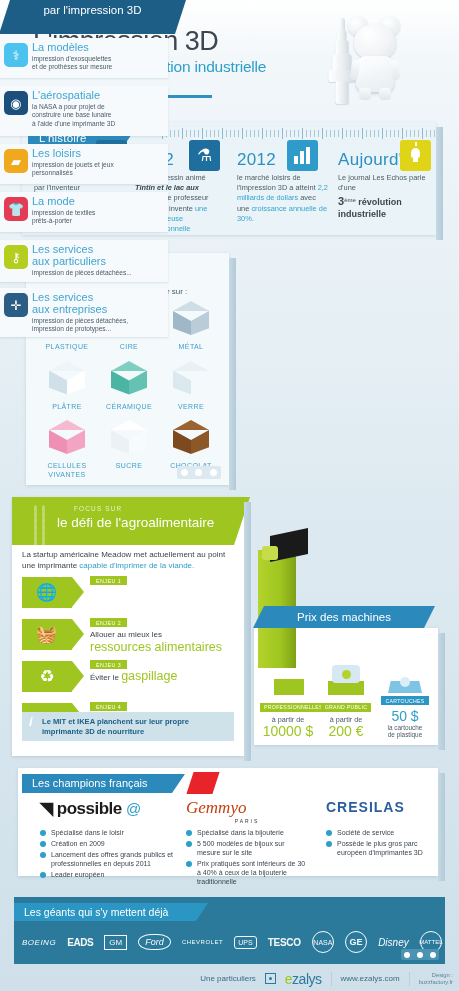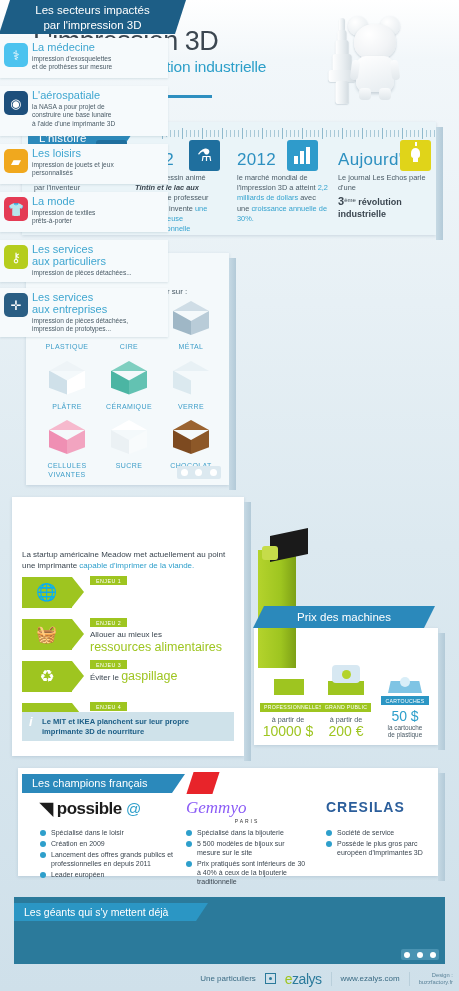--- a/index.html
+++ b/index.html
@@ -325,21 +325,21 @@
     <div class="tl" style="left:215px; width:92px;">
       <div class="tl-ico ico-c" style="left:50px;">
         <div class="bar-ico">
           <i style="left:7px; height:8px;"></i>
             <i style="left:13px; height:13px;"></i>
             <i style="left:19px; height:17px;"></i>
         </div>
       </div>
       <div class="year">2012</div>
       <div class="txt">
-        <span>le marché mondial de l'impression 3D a atteint </span><span class="hl">2,2 milliards de dollars</span><span> avec une </span><span class="hl">croissance annuelle de 30%.</span>
+        <span>le marché loisirs de l'impression 3D a atteint </span><span class="hl">2,2 milliards de dollars</span><span> avec une </span><span class="hl">croissance annuelle de 30%.</span>
       </div>
     </div>
 
     <div class="tl" style="left:316px; width:92px;">
       <div class="tl-ico ico-d" style="left:62px;">
         <div class="bulb">
             <div class="ray"></div>
             <div class="b"></div>
             <div class="st"></div>
           </div>
@@ -431,27 +431,26 @@
       </div>
     <div class="dots">
         <b></b>
         <b></b>
         <b></b>
       </div>
   </div>
 
   <div id="secteurs">
     <div class="sec-head">
-      <div>Les secteurs impactés</div>
       <div>par l'impression 3D</div>
     </div>
     <div id="sec-cards">
         <div class="sec-card" style="top: 38px; min-height: 40px;">
           <div class="sec-ico" style="background:#4cc3ef;display:flex;align-items:center;justify-content:center;color:#fff;font-size:13px;">⚕</div>
-          <div class="sec-t">La médecine</div>
+          <div class="sec-t">La modèles</div>
           <div class="sec-d" style="white-space: pre-line;">impression d'exosquelettes
 et de prothèses sur mesure</div>
         </div>
         <div class="sec-card" style="top: 86px; min-height: 50px;">
           <div class="sec-ico" style="background:#1d4f7c;display:flex;align-items:center;justify-content:center;color:#fff;font-size:13px;">◉</div>
           <div class="sec-t">L'aérospatiale</div>
           <div class="sec-d" style="white-space: pre-line;">la NASA a pour projet de
 construire une base lunaire
 à l'aide d'une imprimante 3D</div>
         </div>
@@ -475,20 +474,40 @@
         <div class="sec-card" style="top: 288px; min-height: 44px;">
           <div class="sec-ico" style="background:#2a5e84;display:flex;align-items:center;justify-content:center;color:#fff;font-size:13px;">✛</div>
           <div class="sec-t"><span>Les services</span><br><span>aux entreprises</span></div>
           <div class="sec-d" style="white-space: pre-line;">impression de pièces détachées,
 impression de prototypes...</div>
         </div>
       </div>
   </div>
 
   <div class="panel" id="agro">
+    <div class="agro-band">
+      <div class="wheat" id="wheat">
+          <i style="left: 8px; top: 4px;"></i>
+          <i style="left: 16px; top: 4px;"></i>
+          <i style="left: 8px; top: 10px;"></i>
+          <i style="left: 16px; top: 10px;"></i>
+          <i style="left: 8px; top: 16px;"></i>
+          <i style="left: 16px; top: 16px;"></i>
+          <i style="left: 8px; top: 22px;"></i>
+          <i style="left: 16px; top: 22px;"></i>
+          <i style="left: 8px; top: 28px;"></i>
+          <i style="left: 16px; top: 28px;"></i>
+          <i style="left: 8px; top: 34px;"></i>
+          <i style="left: 16px; top: 34px;"></i>
+          <i style="left: 8px; top: 40px;"></i>
+          <i style="left: 16px; top: 40px;"></i>
+        </div>
+      <div class="agro-focus">FOCUS SUR</div>
+      <div class="agro-title">le défi de l'agroalimentaire</div>
+    </div>
     <div class="agro-body">
       <div class="agro-lead"><span>La startup américaine Meadow met actuellement au point une imprimante </span><b>capable d'imprimer de la viande.</b></div>
       <div id="enjeux">
           <div class="enjeu">
             <div class="enj-ico">
               <div class="g">🌐</div>
             </div>
             <div class="enj-tag">ENJEU 1</div>
           </div>
           <div class="enjeu">
@@ -543,41 +562,54 @@
           <div class="ch-logo"><span style="font-size:17px;color:#1c1c1c;font-weight:bold;letter-spacing:-.5px;">◥ possible</span><span style="font-size:15px;color:#2e9fcb;"> @</span></div>
           <div class="ch-list">
             <div class="ch-li">Spécialisé dans le loisir</div>
             <div class="ch-li">Création en 2009</div>
             <div class="ch-li">Lancement des offres grands publics et professionnelles en depuis 2011</div>
             <div class="ch-li">Leader européen</div>
           </div>
         </div>
         <div class="ch-col" style="left: 168px; width: 122px;">
           <div class="ch-logo">
-            <div style="font-family:'Liberation Serif',serif;font-style:italic;font-size:17px;color:#8b5cf6;">Gemmyo</div>
+            <div style="font-family:'Liberation Serif',serif;font-style:italic;font-size:17px;color:#c2410c;">Gemmyo</div>
             <div style="font-size:5px;letter-spacing:2px;color:#333;text-align:center;">PARIS</div>
           </div>
           <div class="ch-list">
             <div class="ch-li">Spécialisé dans la bijouterie</div>
             <div class="ch-li">5 500 modèles de bijoux sur mesure sur le site</div>
             <div class="ch-li">Prix pratiqués sont inférieurs de 30 à 40% à ceux de la bijouterie traditionnelle</div>
           </div>
         </div>
         <div class="ch-col" style="left: 308px; width: 120px;">
           <div class="ch-logo"><span style="font-size:14px;color:#2b5e9b;letter-spacing:1px;font-weight:bold;">CRESILAS</span></div>
           <div class="ch-list">
             <div class="ch-li">Société de service</div>
             <div class="ch-li">Possède le plus gros parc européen d'imprimantes 3D</div>
           </div>
         </div>
       </div>
   </div>
 
   <div id="geants">
     <div class="g-rib">Les géants qui s'y mettent déjà</div>
+    <div class="g-logos" id="g-logos">
+        <span class="g-l" style="font-style: italic; font-size: 8px; letter-spacing: 0.5px;">BOEING</span>
+        <span class="g-l" style="font-weight: bold; font-size: 10px; letter-spacing: -0.5px;">EADS</span>
+        <span class="g-l" style="font-size: 8px; border: 1.5px solid rgb(255, 255, 255); padding: 2px 4px;">GM</span>
+        <span class="g-l" style="font-style: italic; font-size: 9px; border: 1.5px solid rgb(255, 255, 255); border-radius: 50% / 60%; padding: 2px 6px;">Ford</span>
+        <span class="g-l" style="font-size: 6px; letter-spacing: 0.5px;">CHEVROLET</span>
+        <span class="g-l" style="font-size: 7px; border: 1.5px solid rgb(255, 255, 255); border-radius: 3px; padding: 2px 3px;">UPS</span>
+        <span class="g-l" style="font-weight: bold; font-size: 10px; letter-spacing: -0.3px;">TESCO</span>
+        <span class="g-l" style="font-size: 7px; border: 1.5px solid rgb(255, 255, 255); border-radius: 50%; width: 22px; height: 22px;">NASA</span>
+        <span class="g-l" style="font-weight: bold; font-size: 9px; border: 1.5px solid rgb(255, 255, 255); border-radius: 50%; width: 22px; height: 22px;">GE</span>
+        <span class="g-l" style="font-style: italic; font-size: 10px;">Disney</span>
+        <span class="g-l" style="font-size: 6px; border: 1.5px solid rgb(255, 255, 255); border-radius: 50%; width: 22px; height: 22px;">MATTEL</span>
+      </div>
     <div class="g-dots">
         <b></b>
         <b></b>
         <b></b>
       </div>
   </div>
 
   <div id="foot">
     <span>Une particuliers</span>
     <span class="ezmark"></span>

